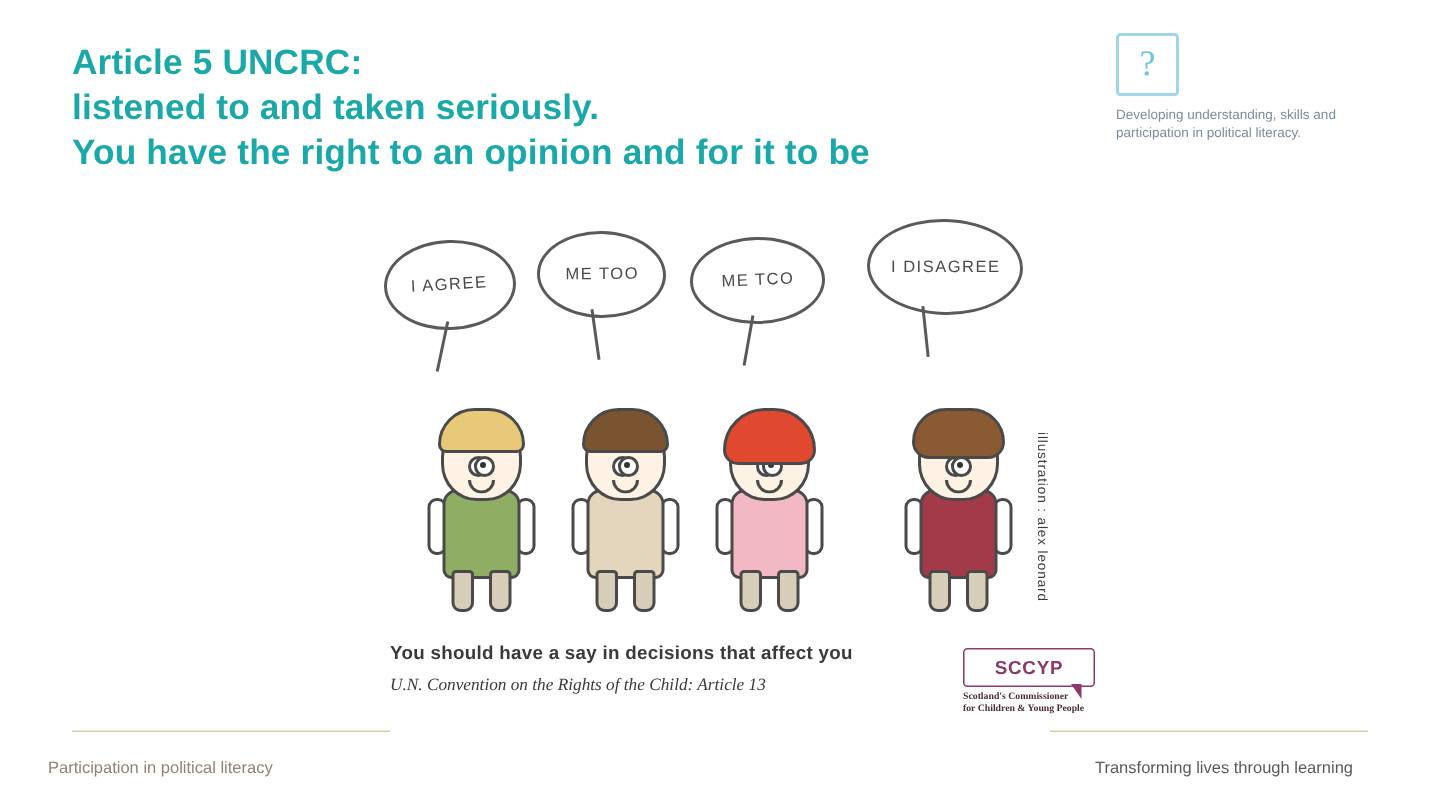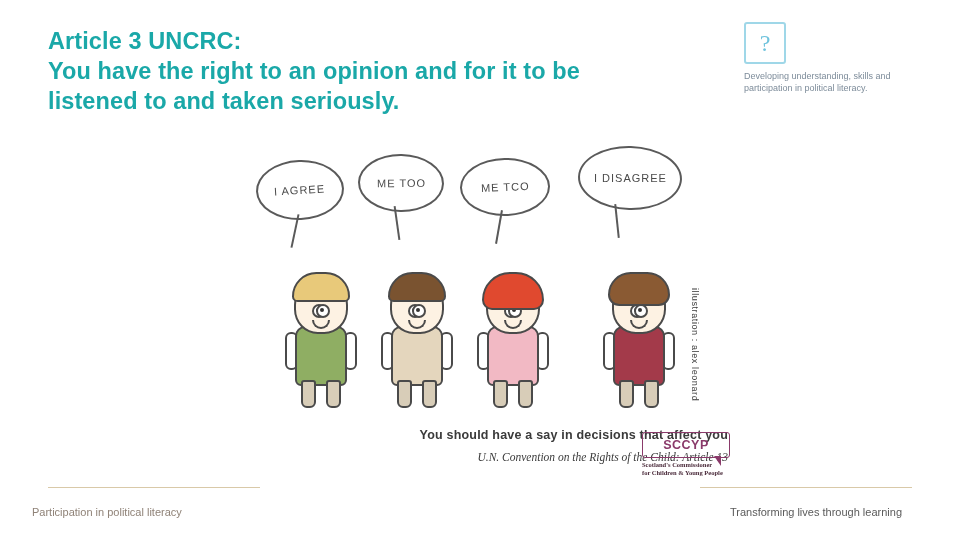--- a/index.html
+++ b/index.html
@@ -266,24 +266,24 @@
     box-sizing: border-box;
     border-radius: 6px;
     z-index: 0;
   }
   .arm.l { left: 3px; }
   .arm.r { right: 3px; }
 
   
   .caption {
     position: absolute;
-    left: 0;
+    left: 12px;
     top: 288px;
     width: 480px;
-    text-align: right;
+    text-align: left;
   }
   .caption-main {
     font-family: "Liberation Sans", sans-serif;
     font-size: 12.5px;
     font-weight: bold;
     color: #3a3a3a;
     letter-spacing: 0.2px;
   }
   .caption-sub {
     margin-top: 9px;
@@ -383,23 +383,23 @@
     color: #5a5a5a;
     text-align: right;
   }
 </style>
 </head>
 <body>
 
 <div class="slide">
 
   <div class="title-block">
-    <div class="title-line">Article 3 UNCRC:</div>
+    <div class="title-line">Article 5 UNCRC:</div>
+    <div class="title-line">listened to and taken seriously.</div>
     <div class="title-line">You have the right to an opinion and for it to be</div>
-    <div class="title-line">listened to and taken seriously.</div>
   </div>
 
   <div class="logo-block">
     <div class="logo-top">
       <div class="logo-qmark">
         <span>?</span>
       </div>
     </div>
     <div class="logo-tag">Developing understanding, skills and participation in political literacy.</div>
   </div>

